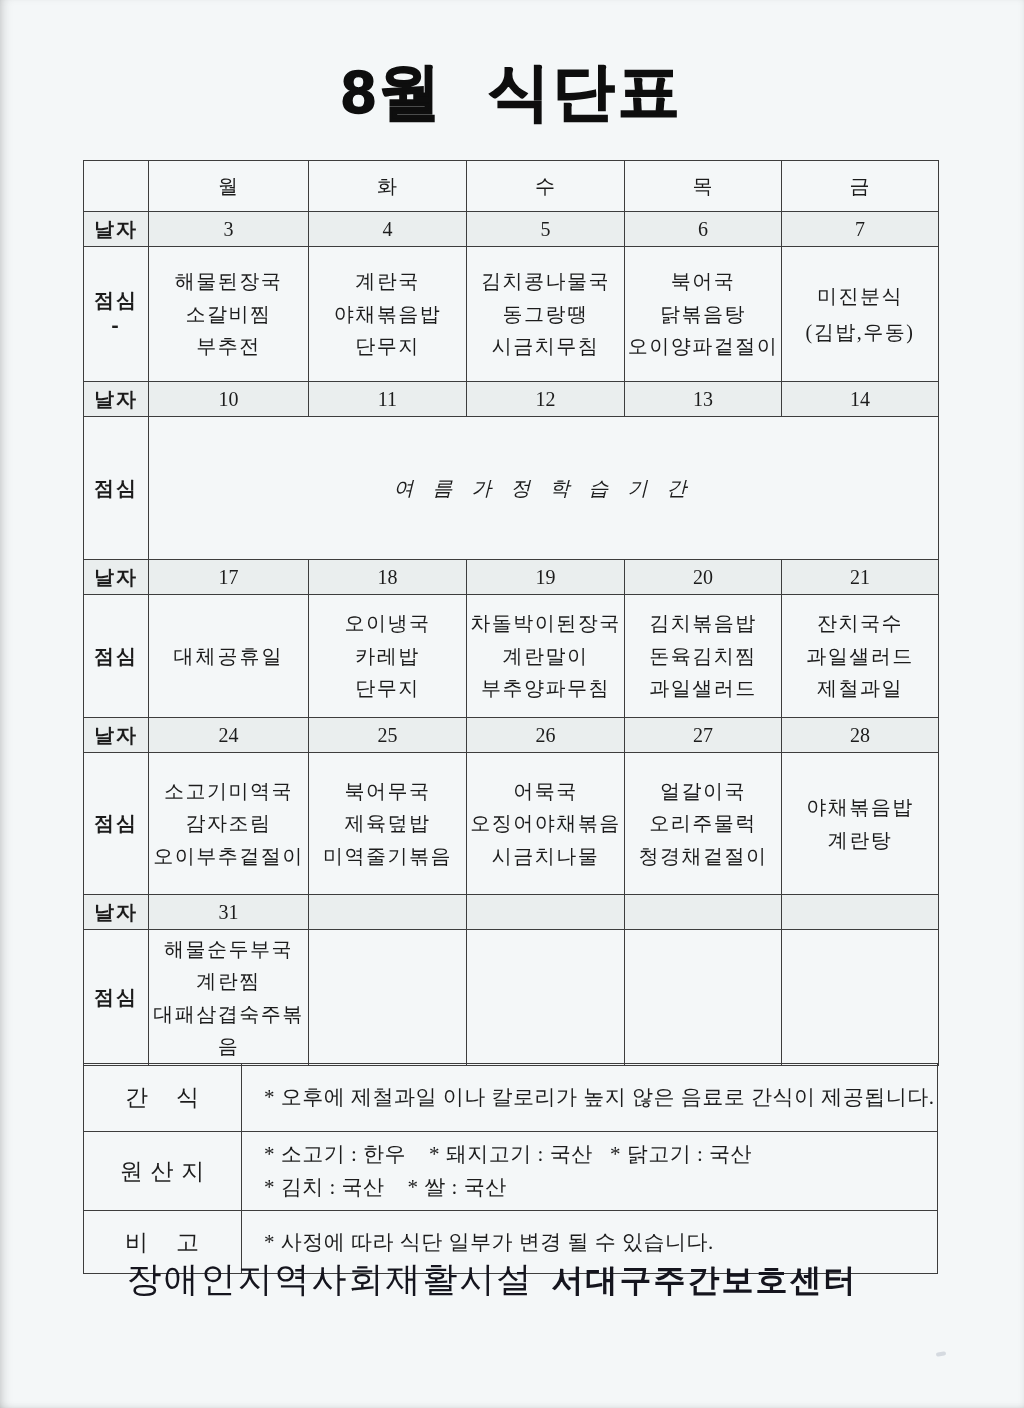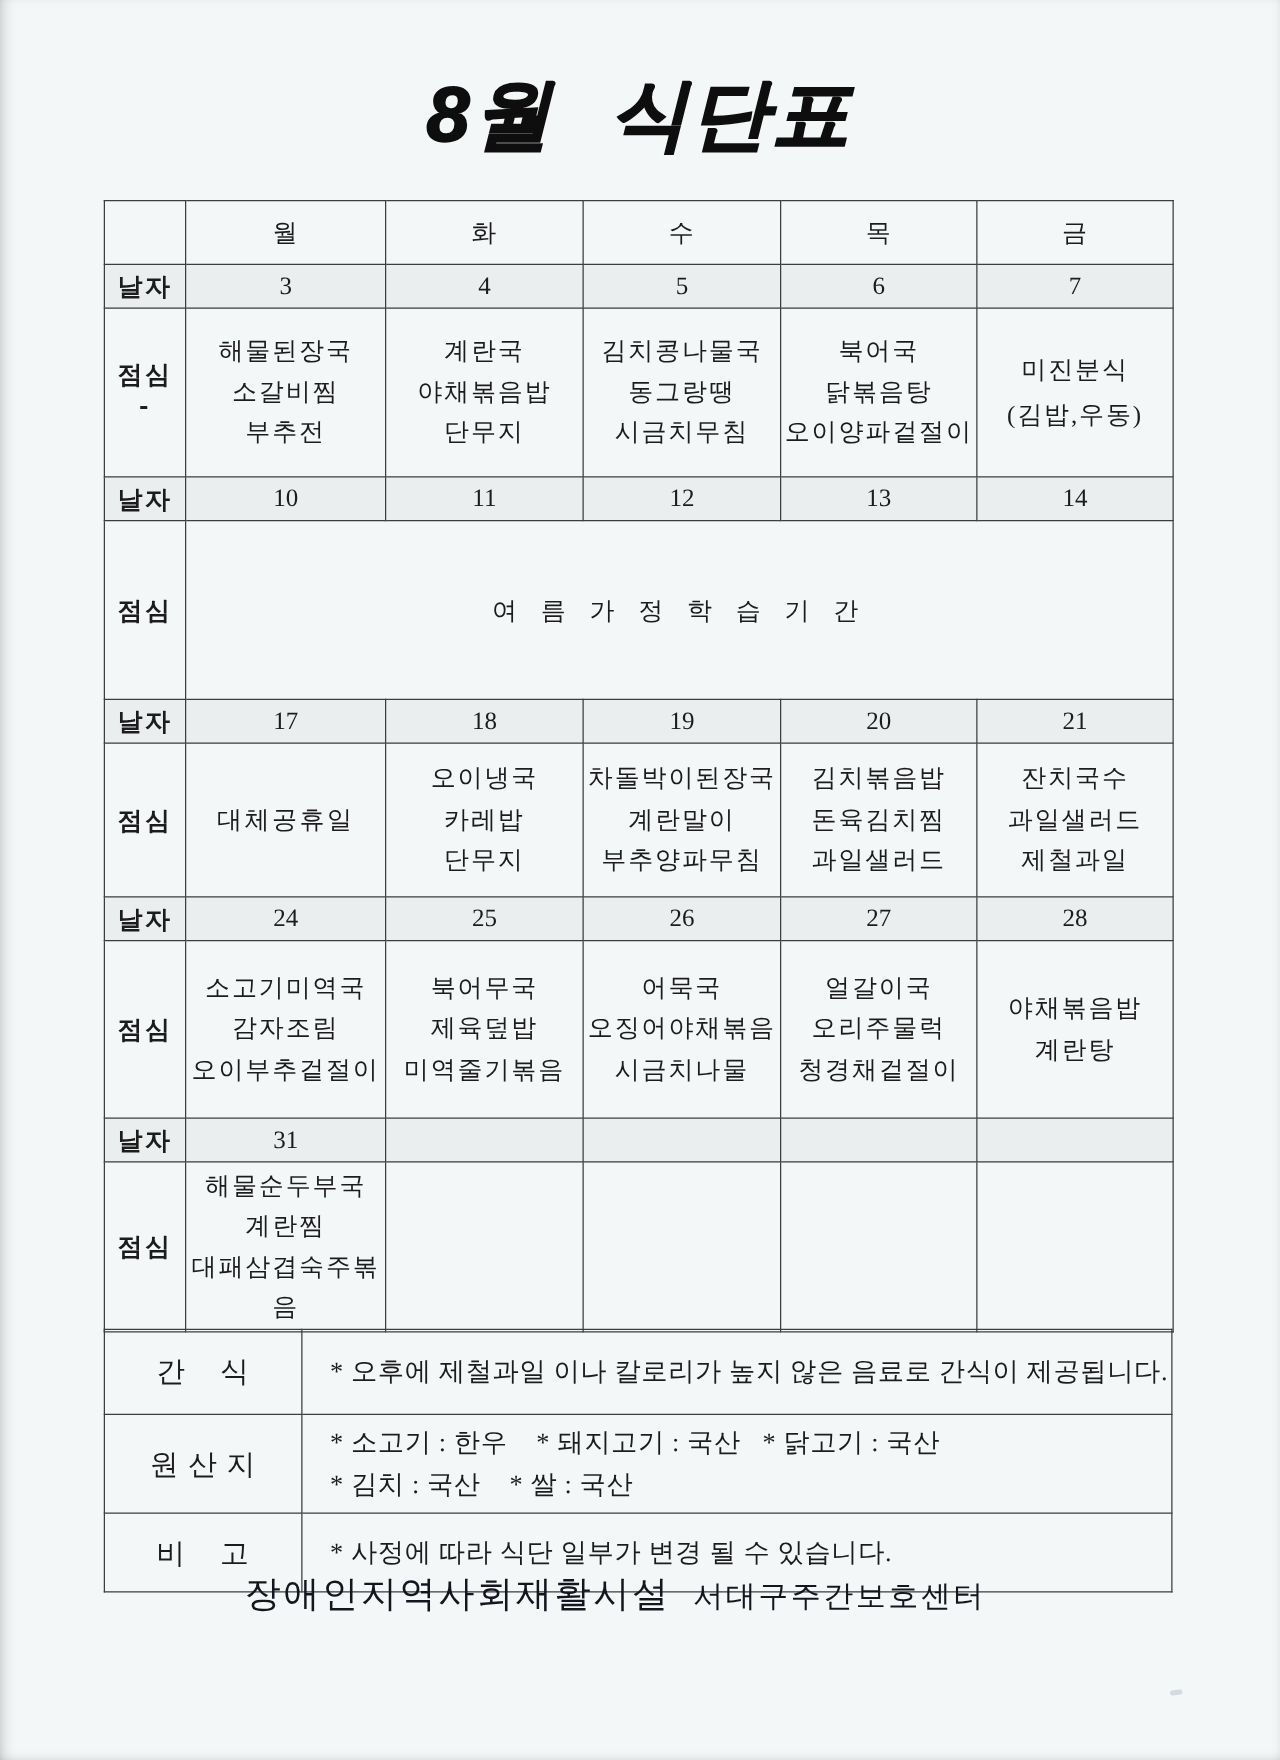--- a/index.html
+++ b/index.html
@@ -13,21 +13,20 @@
     background:var(--page-bg,#f4f7f8);
     box-shadow:inset 8px 0 14px -10px rgba(0,0,0,.35), inset -5px 0 10px -8px rgba(0,0,0,.15), inset 0 -6px 10px -8px rgba(0,0,0,.15);
     color:var(--ink,#1c1c1c);
   }
   .title{
     position:absolute;top:50px;left:0;right:0;margin:0;
     text-align:center;
     font-family:"Liberation Sans","DejaVu Sans",sans-serif;
     font-weight:900;font-size:62px;letter-spacing:3px;word-spacing:24px;
     color:#0e0e0e;
-    font-style:italic;
     -webkit-text-stroke:1.5px #0e0e0e;
   }
   table.cal{
     position:absolute;left:83px;top:160px;width:855px;
     border-collapse:collapse;table-layout:fixed;
   }
   table.cal td{
     border:1.5px solid #3d3d3d;
     text-align:center;vertical-align:middle;
     padding:0;font-size:20px;color:var(--ink,#1c1c1c);
@@ -36,35 +35,35 @@
   .date-row td{
     height:34px;font-size:22px;
     background:var(--date-row-bg,#eaeeee);
     border-top-width:2.6px;border-bottom-width:2.6px;
   }
   .rowlab{font-size:22px;font-weight:bold;letter-spacing:2px;font-family:Liberation Mono, monospace;}
   .menu{white-space:pre-line;line-height:1.62;letter-spacing:1.5px;}
   .lab-pre{white-space:pre-line;line-height:1.25;}
   .r1 td{height:134px;} .r2 td{height:142px;} .r3 td{height:122px;}
   .r4 td{height:141px;} .r5 td{height:135px;}
-  td.notice{font-size:34px;letter-spacing:7px;color:var(--notice-red,#e0502e);}
+  td.notice{font-size:34px;letter-spacing:7px;color:var(--notice-red,#e0502e);font-style:italic;}
   .red{color:var(--notice-red,#e0502e);margin-left:20px;}
   td.holiday{font-size:25px;letter-spacing:2px;}
   .blue{color:var(--special-blue,#2d5fa8);font-size:22px;line-height:1.8;}
   table.info{
     position:absolute;left:83px;top:1063px;width:855px;
     border-collapse:collapse;table-layout:fixed;
   }
   table.info td{border:1.7px solid #3d3d3d;color:var(--ink,#1c1c1c);}
   .ilabel{width:155px;text-align:center;font-size:23px;white-space:pre;letter-spacing:1px;}
   .itext{text-align:left;padding:6px 10px 6px 22px;font-size:21px;line-height:1.55;white-space:pre;letter-spacing:.5px;}
   .ri-snack td{height:55px;} .ri-origin td{height:66px;} .ri-note td{height:50px;}
   .sig{position:absolute;top:1256px;left:0;right:40px;text-align:center;white-space:nowrap;color:#15151e;}
-  .sig .prefix{font-size:29px;letter-spacing:2px;}
-  .sig .name{font-size:24px;letter-spacing:2px;margin-left:14px;font-weight:400;}
+  .sig .prefix{font-size:35px;letter-spacing:2px;}
+  .sig .name{font-size:32px;letter-spacing:2px;margin-left:14px;font-weight:700;}
   .speck{position:absolute;right:78px;bottom:52px;width:10px;height:4px;background:#9aa3b5;opacity:.35;border-radius:2px;transform:rotate(-8deg);}
 </style>
 </head>
 <body>
 
 <div class="page">
 
   <h1 class="title">8월 식단표</h1>
 
   <table class="cal">

